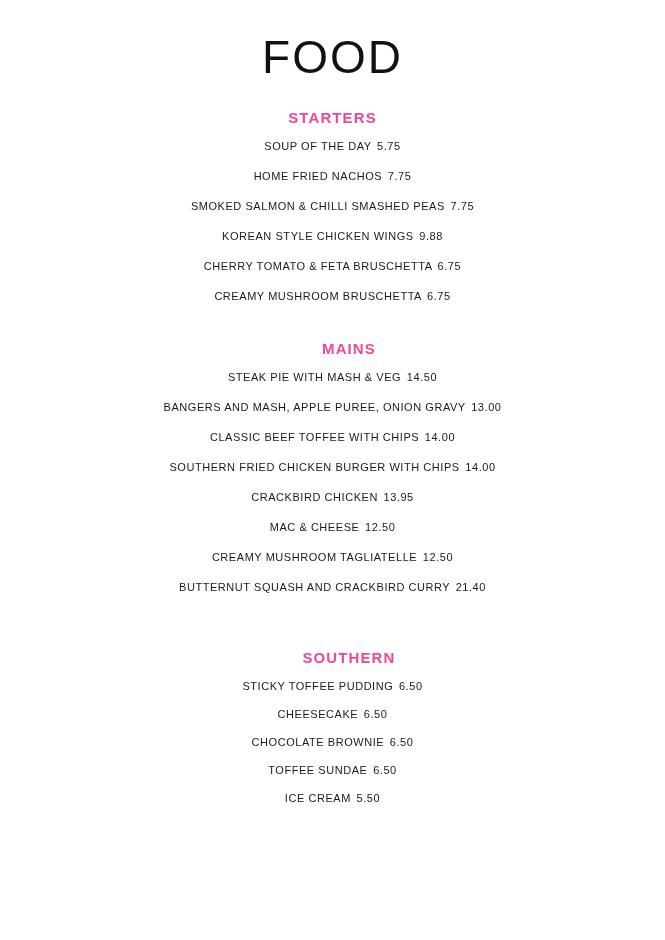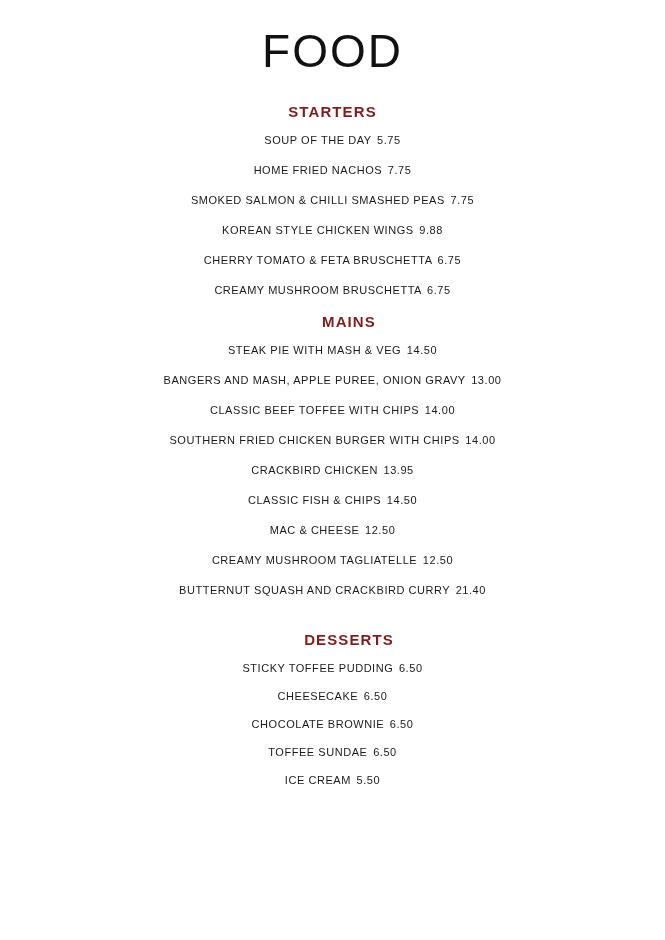--- a/index.html
+++ b/index.html
@@ -21,40 +21,40 @@
     padding: 18px 0 0 0;
     display: flex;
     flex-direction: column;
     align-items: center;
   }
   .menu-title {
     font-size: 46px;
     font-weight: 400;
     letter-spacing: 2px;
     line-height: 1.1;
-    margin: 8px 0 26px 0;
+    margin: 14px 0 26px 0;
     text-align: center;
     color: #111111;
   }
   .section {
     width: 100%;
     display: flex;
     flex-direction: column;
     align-items: center;
   }
   .section-heading {
     font-size: 15px;
     font-weight: bold;
     letter-spacing: 1.1px;
     text-align: right;
     margin: 0 0 14px 0;
-    color: #7f1d1d;
+    color: #ec4899;
   }
   .section + .section .section-heading {
-    margin-top: 17px;
+    margin-top: 38px;
     padding-left: 33px;
   }
   .item {
     font-size: 11px;
     letter-spacing: 0.55px;
     text-align: center;
     margin: 0 0 18px 0;
     color: #1a1a1a;
     white-space: nowrap;
   }
@@ -118,39 +118,35 @@
     </div>
     <div class="item">
       <span>SOUTHERN FRIED CHICKEN BURGER WITH CHIPS</span>
       <span class="price">14.00</span>
     </div>
     <div class="item">
       <span>CRACKBIRD CHICKEN</span>
       <span class="price">13.95</span>
     </div>
     <div class="item">
-      <span>CLASSIC FISH &amp; CHIPS</span>
-      <span class="price">14.50</span>
-    </div>
-    <div class="item">
       <span>MAC &amp; CHEESE</span>
       <span class="price">12.50</span>
     </div>
     <div class="item">
       <span>CREAMY MUSHROOM TAGLIATELLE</span>
       <span class="price">12.50</span>
     </div>
     <div class="item">
       <span>BUTTERNUT SQUASH AND CRACKBIRD CURRY</span>
       <span class="price">21.40</span>
     </div>
   </section>
 
   <section class="section section-desserts">
-    <h2 class="section-heading">DESSERTS</h2>
+    <h2 class="section-heading">SOUTHERN</h2>
     <div class="item">
       <span>STICKY TOFFEE PUDDING</span>
       <span class="price">6.50</span>
     </div>
     <div class="item">
       <span>CHEESECAKE</span>
       <span class="price">6.50</span>
     </div>
     <div class="item">
       <span>CHOCOLATE BROWNIE</span>

